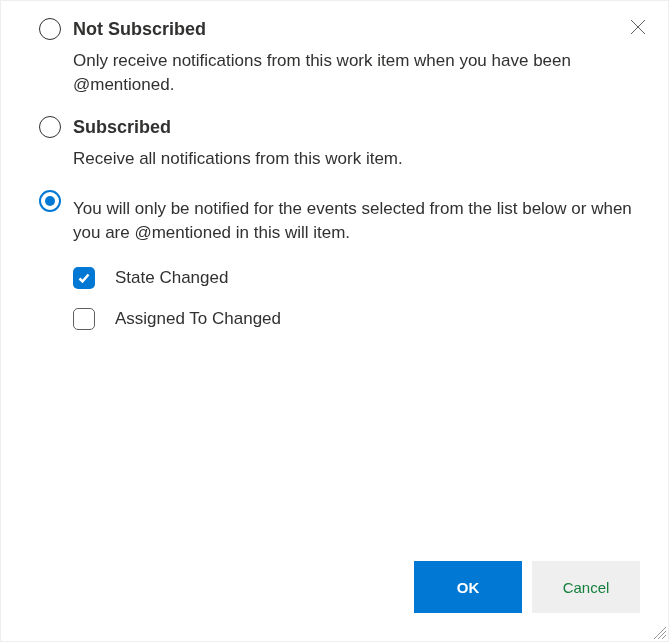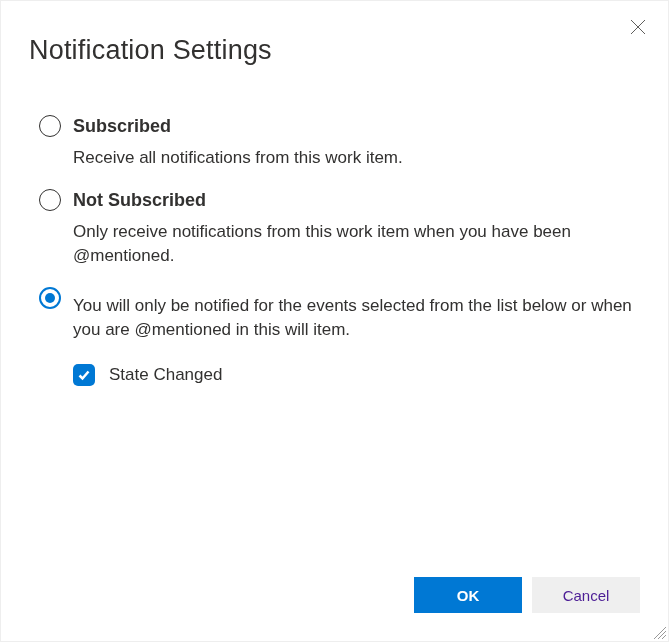--- a/index.html
+++ b/index.html
@@ -76,21 +76,21 @@
     color: #323130;
   }
   .sub-options {
     margin-top: 22px;
     padding-left: 0px;
   }
   .sub-option {
     display: flex;
     align-items: center;
     margin-bottom: 19px;
-    gap: 14px;
+    gap: 20px;
   }
   .checkbox {
     width: 22px;
     height: 22px;
     border-radius: 5px;
     display: flex;
     align-items: center;
     justify-content: center;
     cursor: pointer;
     position: relative;
@@ -118,92 +118,95 @@
   }
   .footer {
     position: absolute;
     bottom: 28px;
     right: 28px;
     display: flex;
     gap: 10px;
   }
   .btn {
     min-width: 108px;
-    height: 36px;
+    height: 52px;
     font-size: 15px;
     display: flex;
     align-items: center;
     justify-content: center;
     cursor: pointer;
     border: none;
   }
   .btn.primary {
     background: #0078d4;
     color: #fff;
     font-weight: 600;
   }
   .btn.secondary {
     background: #efefef;
-    color: #4c1d95;
+    color: #15803d;
   }
   .resize-grip {
     position: absolute;
     right: 2px;
     bottom: 2px;
     width: 16px; height: 16px;
   }
 </style>
 </head>
 <body>
 
 <div class="dialog">
 
   <div class="close-btn">
     <svg width="16" height="16" viewBox="0 0 16 16">
         <line x1="1" y1="1" x2="15" y2="15"></line>
         <line x1="15" y1="1" x2="1" y2="15"></line>
       </svg>
   </div>
 
-  <div class="title">Notification Settings</div>
 
   <div class="options">
+
+    <div class="option">
+      <div class="radio"></div>
+      <div class="opt-body">
+        <div class="opt-label">Not Subscribed</div>
+        <div class="opt-desc">Only receive notifications from this work item when you have been @mentioned.</div>
+      </div>
+    </div>
 
     <div class="option">
       <div class="radio"></div>
       <div class="opt-body">
         <div class="opt-label">Subscribed</div>
         <div class="opt-desc">Receive all notifications from this work item.</div>
-      </div>
-    </div>
-
-    <div class="option">
-      <div class="radio"></div>
-      <div class="opt-body">
-        <div class="opt-label">Not Subscribed</div>
-        <div class="opt-desc">Only receive notifications from this work item when you have been @mentioned.</div>
       </div>
     </div>
 
     <div class="option">
       <div class="radio checked"></div>
       <div class="opt-body">
         <div class="opt-desc">You will only be notified for the events selected from the list below or when you are @mentioned in this will item.</div>
 
         <div class="sub-options">
 
           <div class="sub-option">
             <div class="checkbox checked">
               <svg width="14" height="14" viewBox="0 0 14 14">
                   <polyline points="2.5,7.5 5.5,10.5 11.5,3.5"></polyline>
                 </svg>
             </div>
             <div class="sub-label">State Changed</div>
           </div>
 
+          <div class="sub-option">
+            <div class="checkbox unchecked"></div>
+            <div class="sub-label">Assigned To Changed</div>
+          </div>
 
 
         </div>
       </div>
     </div>
 
   </div>
 
   <div class="footer">
     <div class="btn primary">OK</div>

